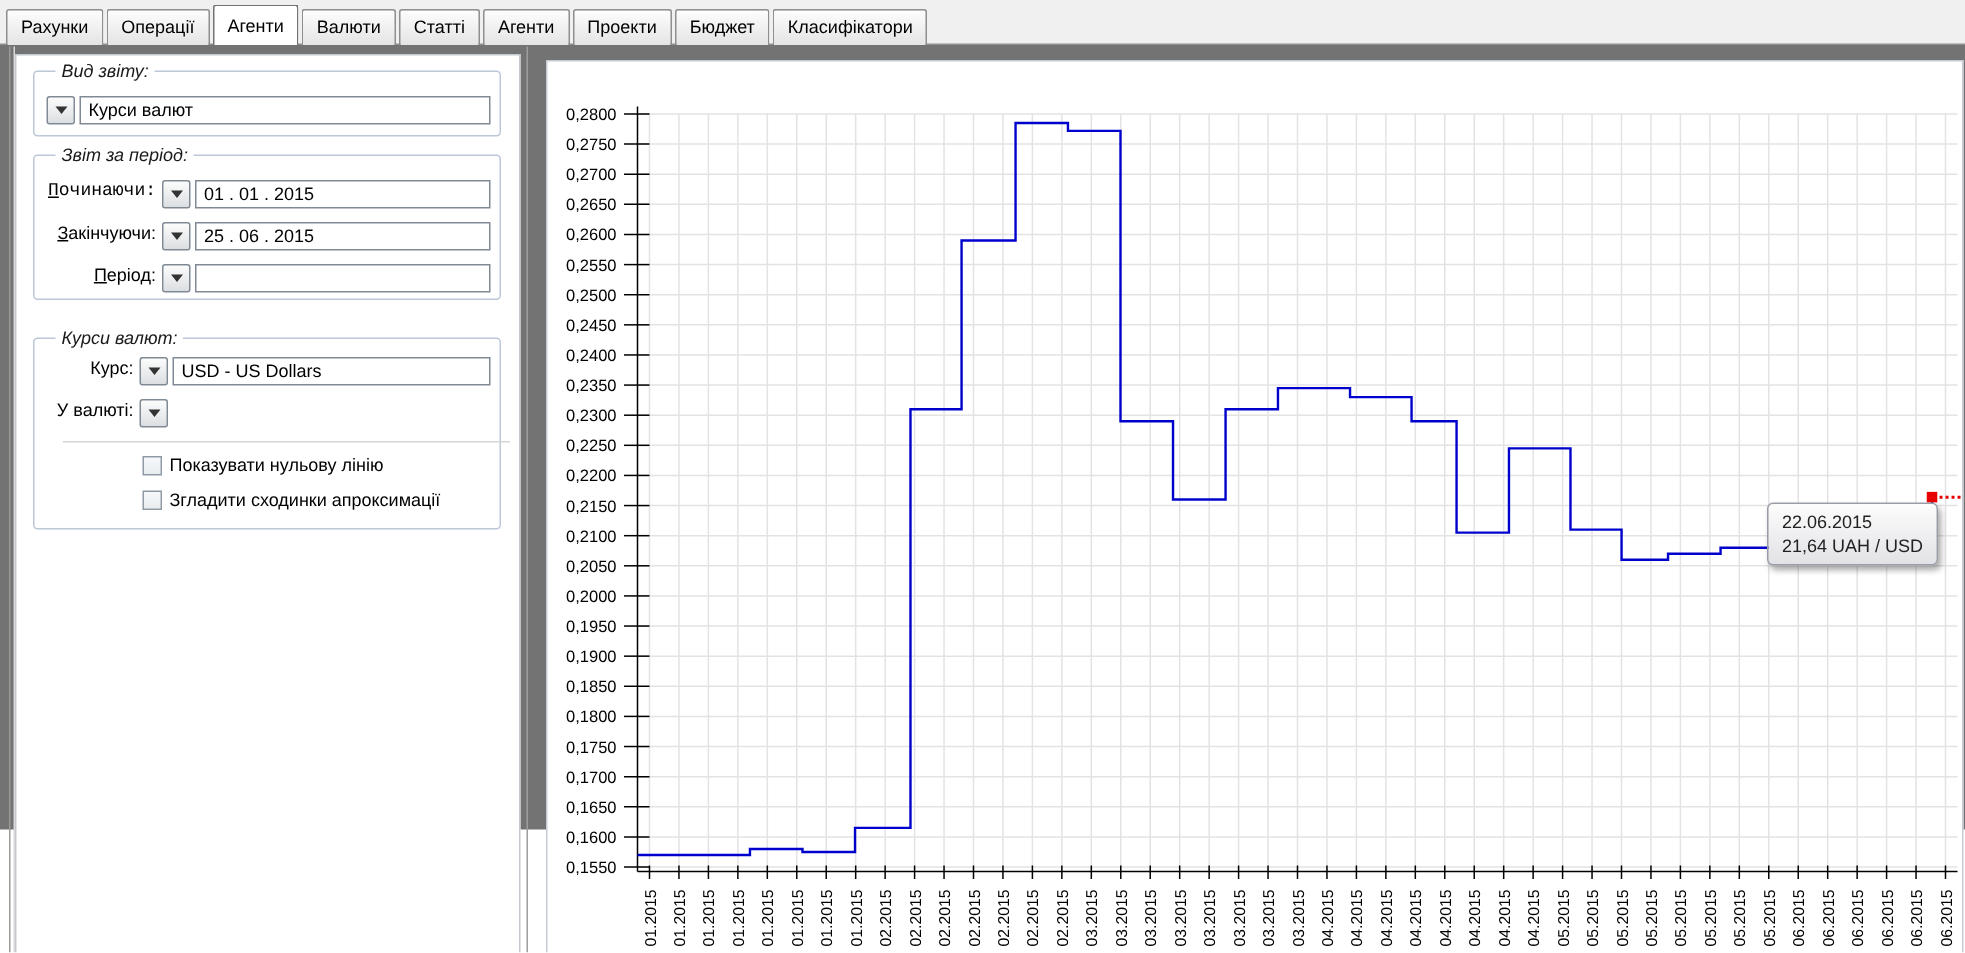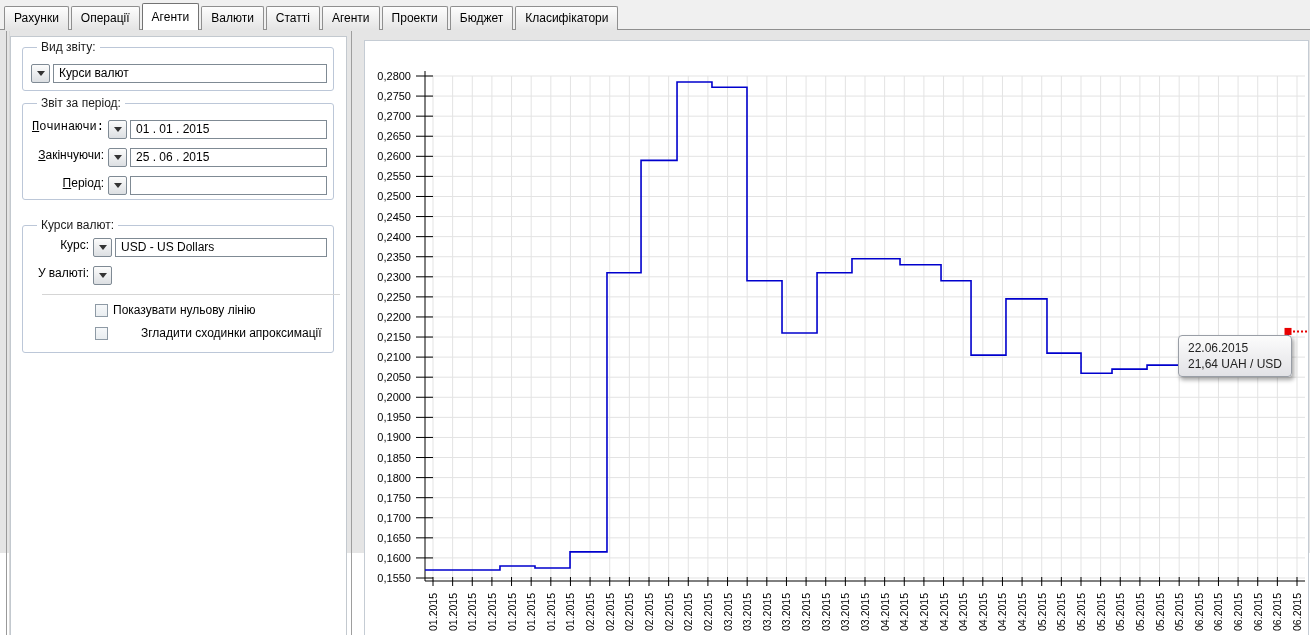--- a/index.html
+++ b/index.html
@@ -1,38 +1,38 @@
 <!DOCTYPE html>
 <html><head>
 <meta charset="utf-8">
 <style>
   * { margin:0; padding:0; box-sizing:border-box; }
   html,body { width:1310px; height:635px; background:#fff; overflow:hidden;
               font-family:"Liberation Sans", sans-serif; font-size:12px; color:#000; }
-  .page { position:relative; width:1310px; height:553px; background:#e5e5e5; }
+  .page { position:relative; width:1310px; height:553px; background:#737373; }
 
   
   .tabstrip { position:absolute; left:0; top:0; width:1310px; height:30px;
               background:#f0f0f0; border-bottom:1px solid #8f8f8f; }
   .tabs { position:absolute; left:4px; bottom:-1px; display:flex; align-items:flex-end; }
   .tab { border:1px solid #8f8f8f; border-bottom:none; background:linear-gradient(#fdfdfd,#e4e4e4);
          padding:4px 9px 5px 9px; margin-right:2px; height:24px; line-height:14px;
          border-radius:2px 2px 0 0; cursor:default; white-space:nowrap; }
   .tab.active { background:#fff; height:27px; padding-top:6px; border-color:#737373;
                 position:relative; z-index:2; }
 
   
   .splitter-line { position:absolute; left:6px; top:31px; width:1px; height:604px; background:#9a9a9a; }
   .splitter-line2 { position:absolute; left:9px; top:31px; width:1px; height:604px; background:#d9d9d9; }
   .sidebar { position:absolute; left:10px; top:36px; width:337px; height:599px;
              background:#fff; border:1px solid #c3c9cf; border-bottom:none; }
   .groupbox { position:absolute; left:11px; width:312px; border:1px solid #bcc7d8;
               border-radius:3px; background:#fff; }
   .groupbox .legend { position:absolute; top:-8px; left:14px; background:#fff;
-                      padding:0 4px; color:#1a1a1a; }
+                      padding:0 4px; color:#1a1a1a;font-style:italic; }
   .g1 { top:10px; height:44px; }
   .g2 { top:66px; height:97px; }
   .g3 { top:188px; height:128px; }
 
   .combo-row { position:absolute; display:flex; align-items:flex-start; height:19px; }
   .row-label { text-align:right; white-space:nowrap; padding-right:4px; }
   .row-label .ul { text-decoration:underline; }
   .combo-btn { width:19px; height:19px; border:1px solid #7f8a94; border-radius:2px;
                background:linear-gradient(#fcfcfc,#dcdfe2); display:flex;
                align-items:center; justify-content:center; flex:none; margin-right:3px; }
@@ -145,21 +145,21 @@
             <span class="arr"></span>
           </div>
       </div>
 
       <div class="hsep" style="top:68px;"></div>
 
       <div class="cb-row" style="left:72px; top:77px;">
         <span class="checkbox"></span>
         <span>Показувати нульову лінію</span>
       </div>
-      <div class="cb-row" style="left:72px; top:100px;gap:28px;">
+      <div class="cb-row" style="left:72px; top:100px;">
         <span class="checkbox"></span>
         <span>Згладити сходинки апроксимації</span>
       </div>
     </div>
   </div>
 
   <div class="panel-divider"></div>
   <div class="chart-box"></div>
 
   <svg class="chart-svg" id="chart-svg" viewBox="0 0 958 600" xmlns="http://www.w3.org/2000/svg">

